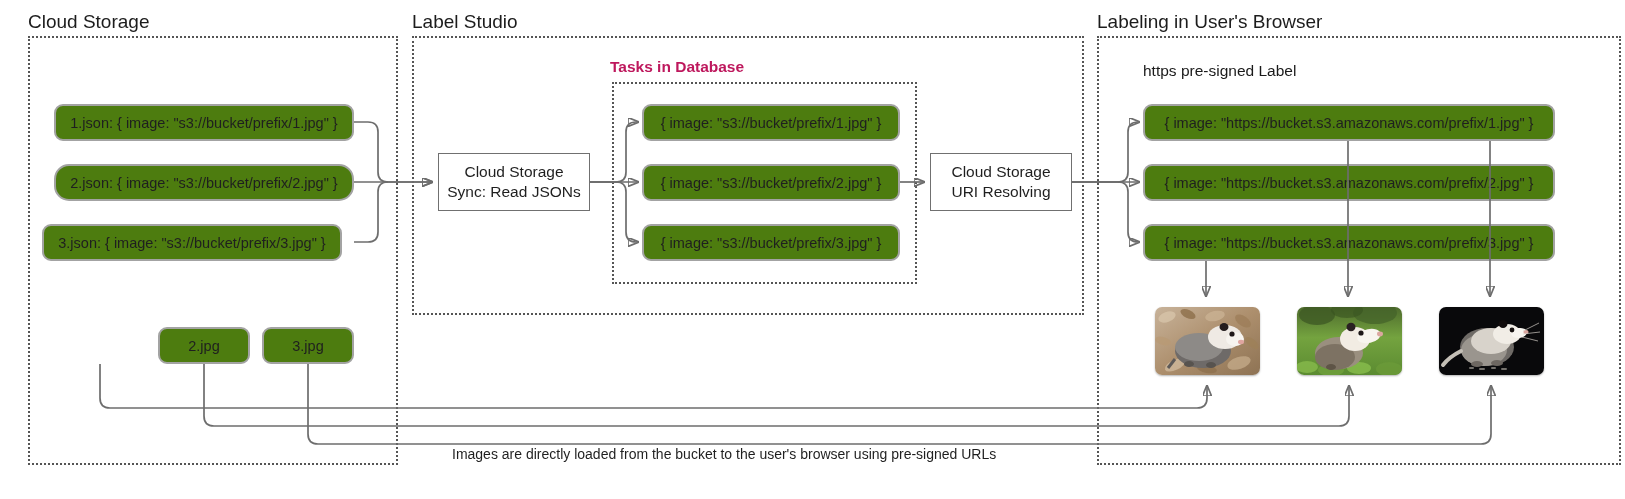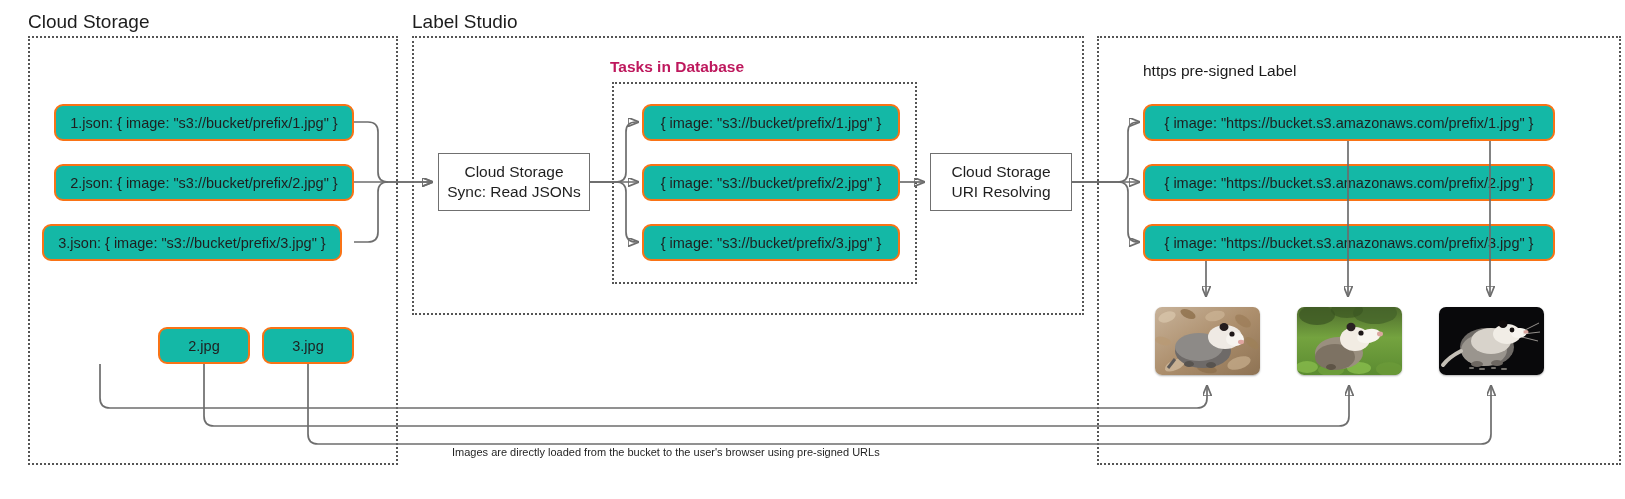--- a/index.html
+++ b/index.html
@@ -5,63 +5,64 @@
   html,body{margin:0;padding:0;background:#ffffff;}
   body{width:1625px;height:499px;position:relative;overflow:hidden;
        font-family:"Liberation Sans",sans-serif;color:#1a1a1a;}
   .stage{position:absolute;left:0;top:0;width:1625px;height:499px;margin-left:12px;}
 
   
   .panel{position:absolute;border:2px dotted #555;box-sizing:border-box;background:transparent;}
   .panel-title{position:absolute;font-size:19px;color:#1c1c1c;white-space:nowrap;line-height:1;}
 
   
-  .obox{position:absolute;box-sizing:border-box;border:2px solid #f97316;border-radius:9px;
-        background:#14b8a6;display:flex;align-items:center;justify-content:center;
+  .obox{position:absolute;box-sizing:border-box;border:2px solid #a3a3a3;border-radius:9px;
+        background:#4d7c0f;display:flex;align-items:center;justify-content:center;
         font-size:14.5px;color:#1f1f1f;white-space:nowrap;}
   .obox.small{font-size:14.5px;}
 
   
   .pbox{position:absolute;box-sizing:border-box;border:1.6px solid #707070;background:#ffffff;
         display:flex;flex-direction:column;align-items:center;justify-content:center;
         font-size:15.5px;color:#1f1f1f;line-height:1.32;white-space:nowrap;}
 
   
   .subhead{position:absolute;font-size:15.5px;white-space:nowrap;line-height:1;}
   .subhead.bold{font-weight:bold;color:#be185d;}
 
   
   .photo{position:absolute;border-radius:7px;overflow:hidden;box-shadow:0 1px 2px rgba(0,0,0,.30);}
   .photo svg{display:block;width:100%;height:100%;}
 
-  .caption{position:absolute;font-size:11px;color:#1f1f1f;white-space:nowrap;}
+  .caption{position:absolute;font-size:14px;color:#1f1f1f;white-space:nowrap;}
 
   svg.wires{position:absolute;left:0;top:0;width:1625px;height:499px;overflow:visible;pointer-events:none;}
   svg.wires path,svg.wires line{fill:none;stroke:#6d6d6d;stroke-width:1.7px;}
 </style>
 </head>
 <body>
 
 <div class="stage">
 
   <div class="panel-title" style="left:16px;top:12px;">Cloud Storage</div>
   <div class="panel-title" style="left:400px;top:12px;">Label Studio</div>
+  <div class="panel-title" style="left:1085px;top:12px;">Labeling in User's Browser</div>
 
   <div class="panel" style="left:16px;top:36px;width:370px;height:429px;"></div>
   <div class="panel" style="left:400px;top:36px;width:672px;height:279px;"></div>
   <div class="panel" style="left:1085px;top:36px;width:524px;height:429px;"></div>
   <div class="panel" style="left:600px;top:82px;width:305px;height:202px;"></div>
 
   <div class="subhead bold" style="left:598px;top:59px;">Tasks in Database</div>
   <div class="subhead" style="left:1131px;top:63px;">https pre-signed Label</div>
 
   <div class="obox" style="left:42px;top:104px;width:300px;height:37px;">
     <span>1.json: { image: "s3://bucket/prefix/1.jpg" }</span>
   </div>
-  <div class="obox" style="left:42px;top:164px;width:300px;height:37px;">
+  <div class="obox" style="left:42px;top:164px;width:300px;height:37px;border-radius:15px;">
     <span>2.json: { image: "s3://bucket/prefix/2.jpg" }</span>
   </div>
   <div class="obox" style="left:30px;top:224px;width:300px;height:37px;">
     <span>3.json: { image: "s3://bucket/prefix/3.jpg" }</span>
   </div>
 
   <div class="obox small" style="left:146px;top:327px;width:92px;height:37px;">
     <span>2.jpg</span>
   </div>
   <div class="obox small" style="left:250px;top:327px;width:92px;height:37px;">

